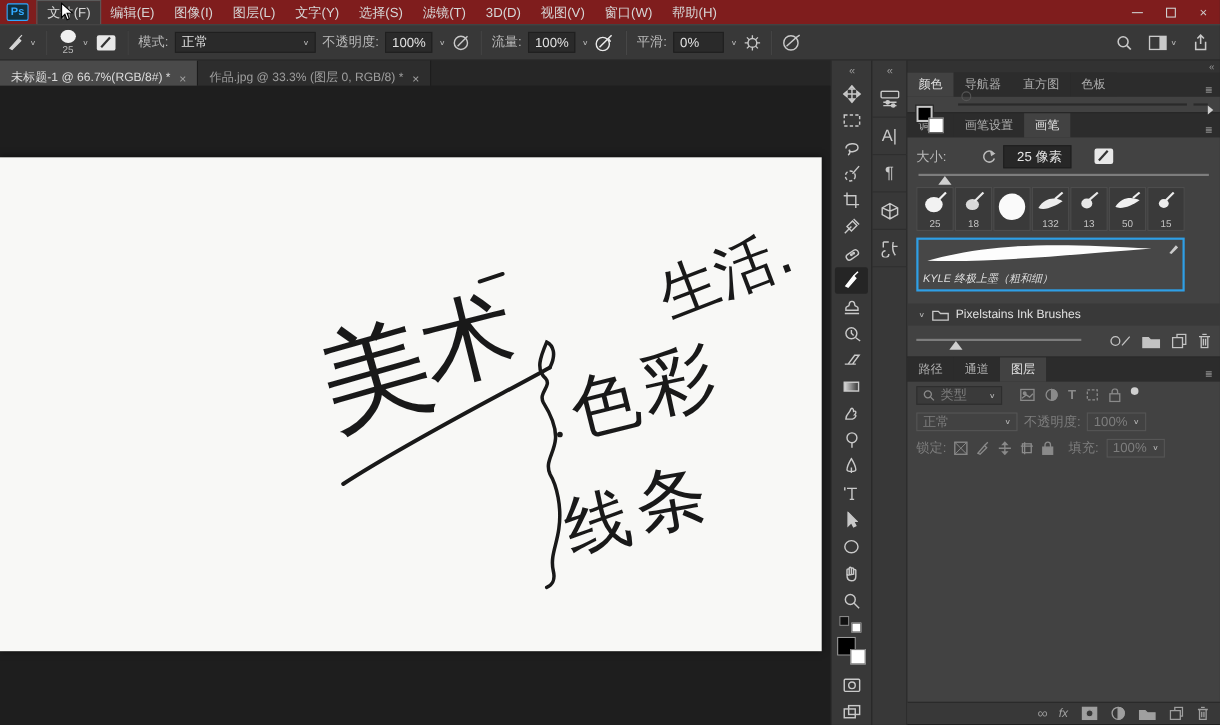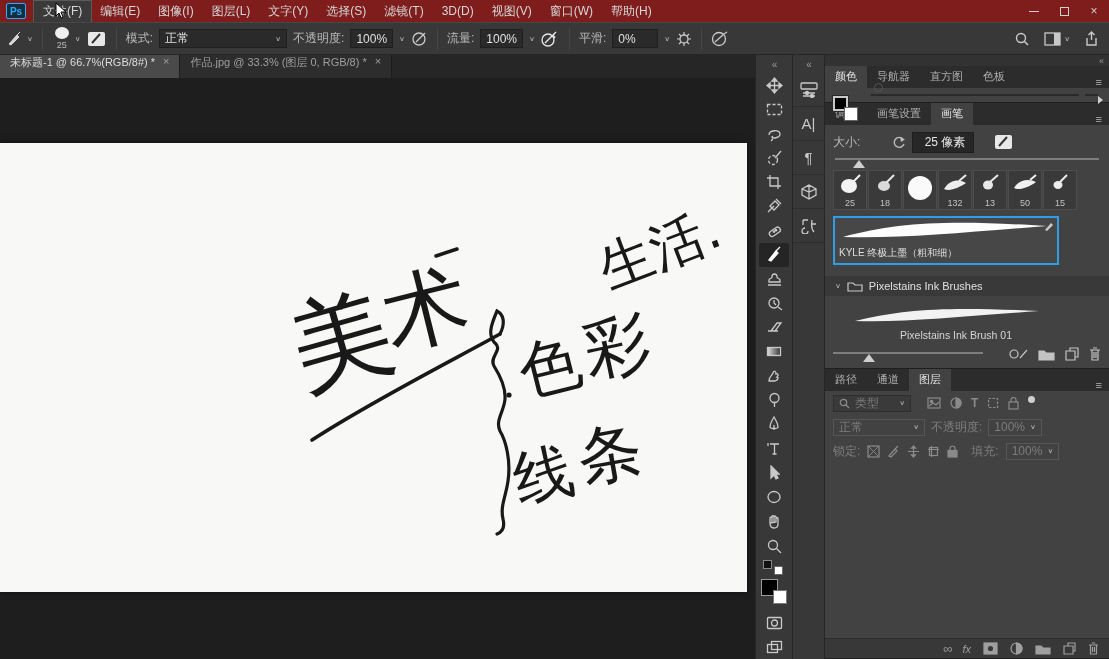--- a/index.html
+++ b/index.html
@@ -31,21 +31,21 @@
   .blob25 { display:flex; flex-direction:column; align-items:center; line-height:9px; }
   .blob25 .num { font-size:9px; color:#bbb; }
   svg.ic { display:block; }
 
   
   .main { flex:1; display:flex; min-height:0; }
 
   
   .left-col { width:755px; display:flex; flex-direction:column; }
   .doc-tabs { height:23px; background:#262626; display:flex; flex:0 0 23px; }
-  .dtab { display:flex; align-items:flex-start; gap:8px; padding:0 10px; font-size:11px; background:#2d2d2d;
+  .dtab { display:flex; align-items:flex-end; gap:8px; padding:0 10px; font-size:11px; background:#2d2d2d;
     color:#9f9f9f; border-right:1px solid #1c1c1c; }
   .dtab.active { background:#4a4a4a; color:#dcdcdc; }
   .dtab .x { font-size:11px; color:#9f9f9f; }
   .canvas-wrap { position:relative; flex:1; background:#1e1e1e; overflow:hidden; }
   .canvas-white { position:absolute; left:0; top:65px; width:747px; height:449px; background:#f8f8f6;
     box-shadow:0 0 6px rgba(0,0,0,.5); }
   .statusbar { height:19px; flex:0 0 19px; background:#2d2d2d; border-top:1px solid #1c1c1c;
     display:flex; align-items:center; font-size:11px; color:#ababab; gap:26px; padding-left:8px; }
   .statusbar .chv { color:#8f8f8f; font-size:10px; }
 
@@ -104,21 +104,21 @@
   .size-box { background:#272727; border:1px solid #1e1e1e; padding:1px 8px; color:#e6e6e6; min-width:62px;text-align:right; }
   .bp-toggle { margin-left:14px; }
   .slider { position:relative; height:12px; margin:1px 2px 3px; }
   .slider .track { position:absolute; left:0; right:0; top:3px; height:2px; background:#7d7d7d; }
   .slider .thumb { position:absolute; top:5px; width:0; height:0; border-left:6px solid transparent;
     border-right:6px solid transparent; border-bottom:8px solid #cfcfcf; }
   .presets { display:flex; gap:1px; margin-bottom:6px; }
   .preset { width:34px; height:40px; background:#3a3a3a; border:1px solid #4d4d4d; display:flex;
     flex-direction:column; align-items:center; justify-content:space-between; padding:3px 0 1px; }
   .preset .n { font-size:9px; color:#c3c3c3; line-height:9px; height:9px; }
-  .kyle-card { border:2px solid #2e9fe6; background:#474747; width:226px; padding:2px 4px 3px; margin-bottom:7px; position:relative; }
+  .kyle-card { border:2px solid #2e9fe6; background:#474747; width:244px; padding:2px 4px 3px; margin-bottom:7px; position:relative;font-style:italic; }
   .kyle-card .lbl { font-size:10px; color:#dedede; margin-top:1px; white-space:nowrap; }
   .pen-corner { position:absolute; right:2px; top:2px; }
   .group-row { display:flex; align-items:center; gap:6px; height:20px; background:#393939; margin:4px -8px; padding:0 10px; color:#e0e0e0; font-size:11px; }
   .brush-item { width:226px; padding:2px 4px 3px; margin:4px 0 0 10px; }
   .brush-item .lbl { font-size:10.5px; color:#d5d5d5; text-align:center; }
   .brush-foot { margin-top:auto; display:flex; align-items:center; gap:10px; height:20px; }
   .brush-foot .slider { flex:1; margin:0; height:10px; }
   .foot-ic { color:#c3c3c3; display:flex; align-items:center; }
   .foot-ic svg { stroke:#c3c3c3; fill:none; stroke-width:1.2; }
 
@@ -568,26 +568,20 @@
               </svg>
             <div class="lbl">KYLE 终极上墨（粗和细）</div>
           </div>
           <div class="group-row">
             <span class="chev">∨</span>
             <svg width="16" height="12">
                 <path d="M1 3 H6 L8 5 H15 V11 H1 Z" stroke="#c9c9c9" fill="none" stroke-width="1.2"></path>
               </svg>
             <span>Pixelstains Ink Brushes</span>
           </div>
-          <div class="brush-item">
-            <svg width="200" height="20">
-                <path d="M8 15 C 60 2, 105 1, 192 5 C 120 10, 55 17, 8 15 Z" fill="#f2f2f2"></path>
-              </svg>
-            <div class="lbl">Pixelstains Ink Brush 01</div>
-          </div>
           <div class="brush-foot">
             <div class="slider" style="width:150px;flex:0 0 150px;">
               <span class="track"></span>
                 <span class="thumb" style="left:30px"></span>
             </div>
             <span style="flex:1"></span>
             <span class="foot-ic">
                 <svg width="20" height="12">
                   <circle cx="6" cy="6" r="4"></circle>
                   <path d="M12 10 L19 2"></path>

